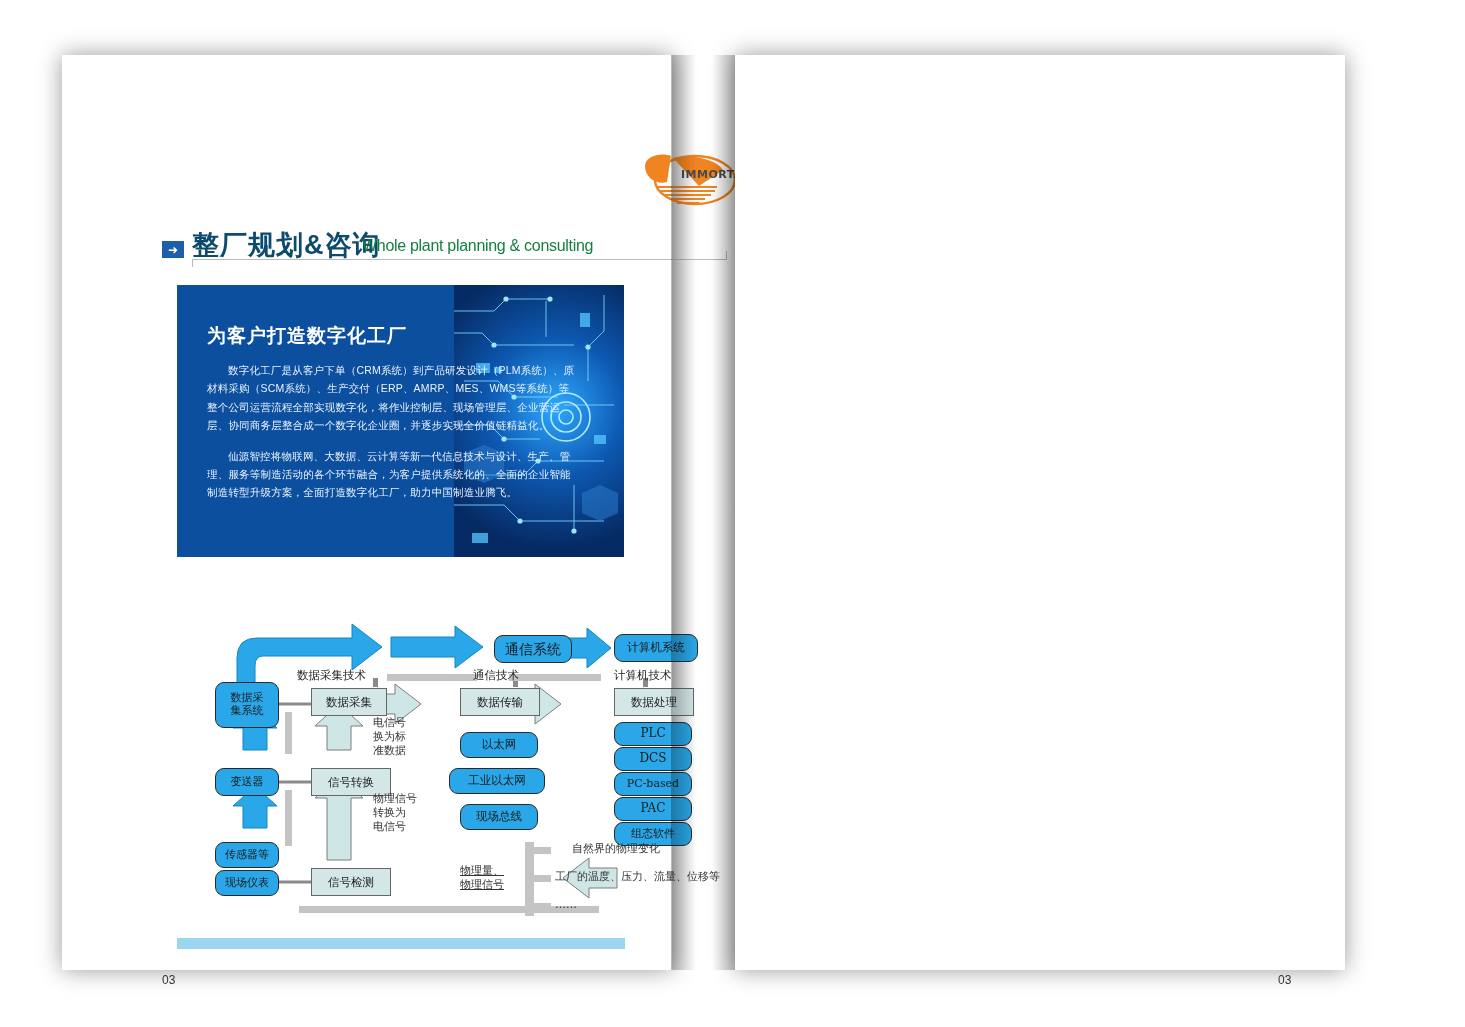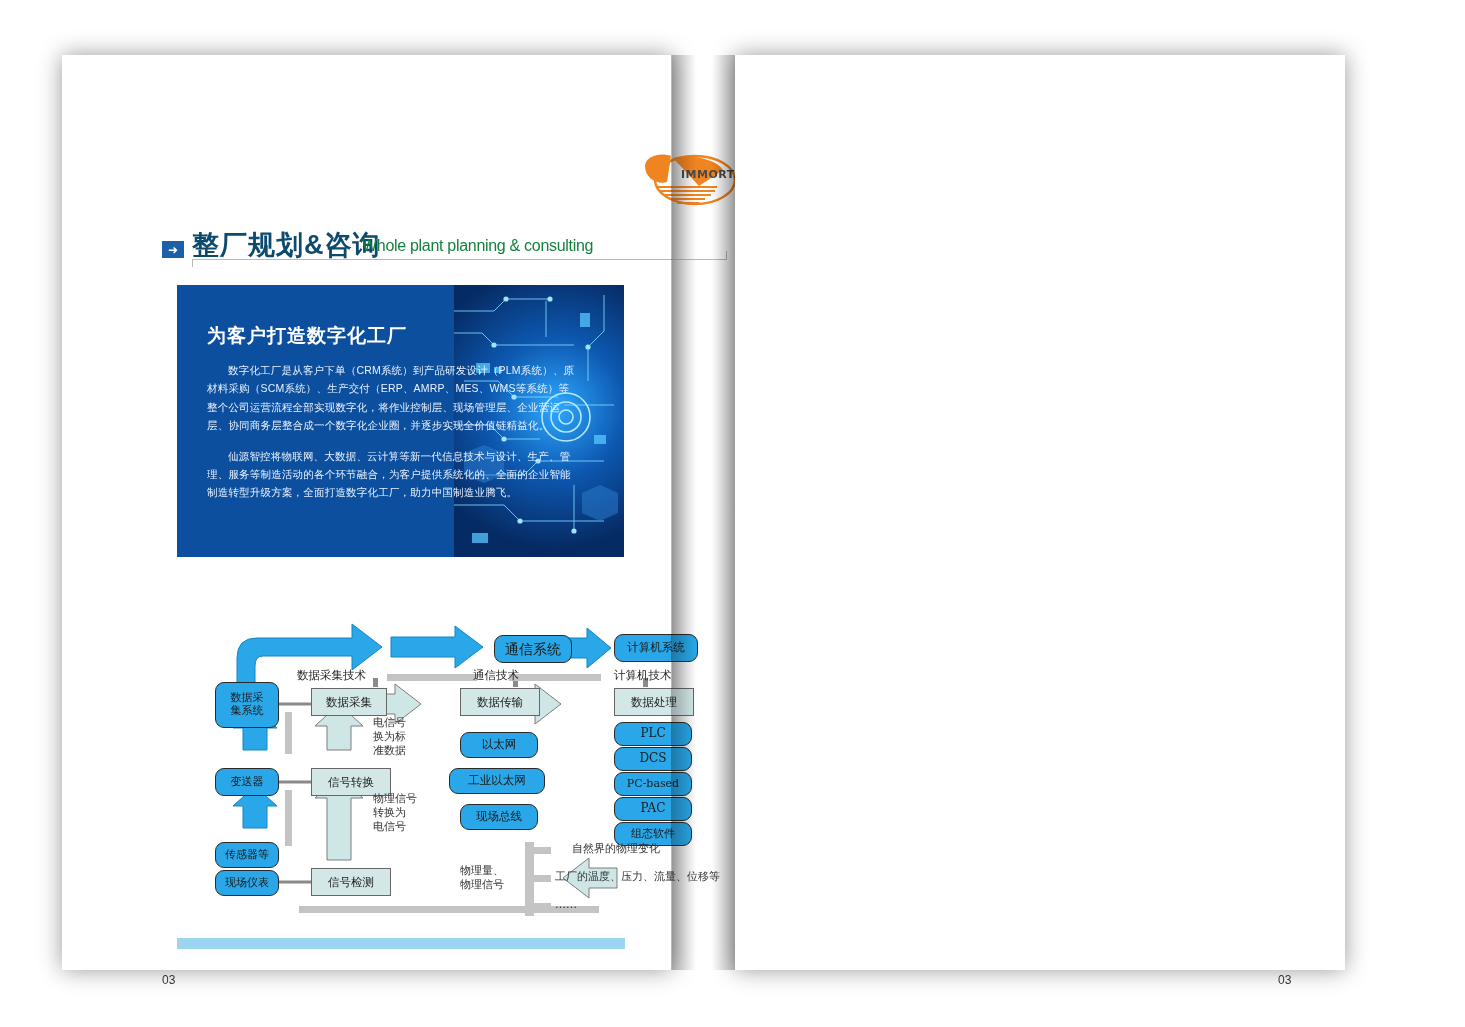--- a/index.html
+++ b/index.html
@@ -254,21 +254,21 @@
       </div>
       <div class="bblue" style="left:437px;top:177px;width:76px;height:22px;font-size:12px;">
         <span>PAC</span>
       </div>
       <div class="bblue" style="left:437px;top:202px;width:76px;height:22px;font-size:11px;">
         <span>组态软件</span>
       </div>
 
       <div class="cap" style="left:196px;top:96px;font-size:11px;">电信号<br>换为标<br>准数据</div>
       <div class="cap" style="left:196px;top:172px;font-size:11px;">物理信号<br>转换为<br>电信号</div>
-      <div class="cap" style="left:283px;top:244px;font-size:11px;">物理量、<br>物理信号</div>
+      <div class="cap" style="left:283px;top:244px;font-size:11px;text-decoration:underline;">物理量、<br>物理信号</div>
 
       <div class="cap" style="left:378px;top:222px;font-size:11px;margin-left:17px;">自然界的物理变化</div>
       <div class="cap" style="left:378px;top:250px;font-size:11px;">工厂的温度、压力、流量、位移等</div>
       <div class="cap" style="left:378px;top:278px;font-size:11px;">……</div>
     </div>
 
     <div class="footbar"></div>
     <div class="pgno" style="left:100px;top:918px;">03</div>
   </div>
 

